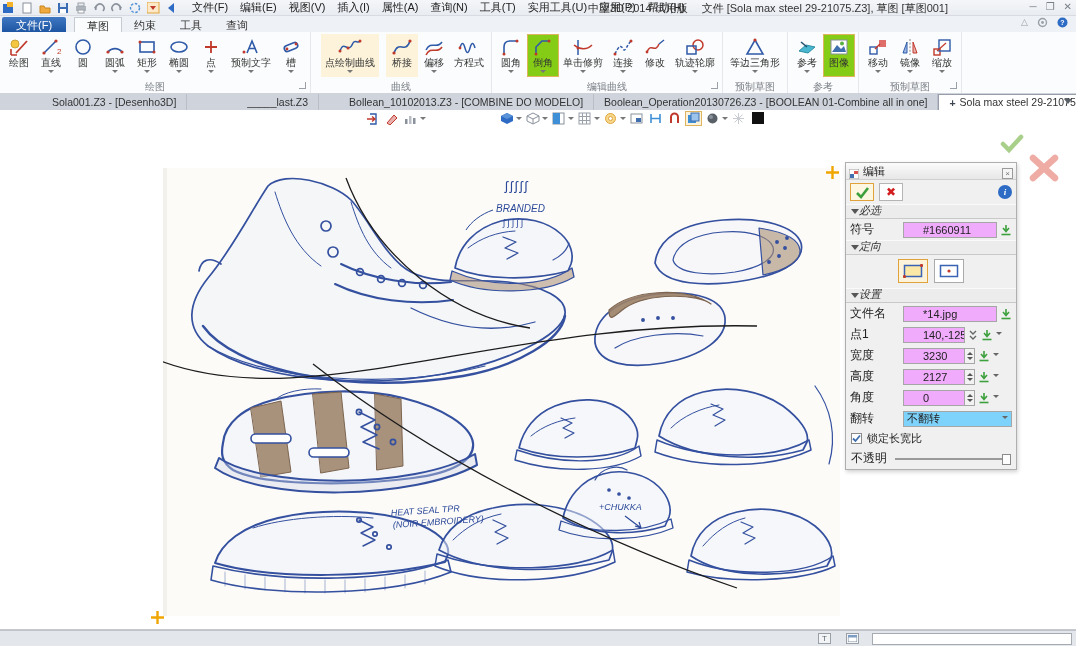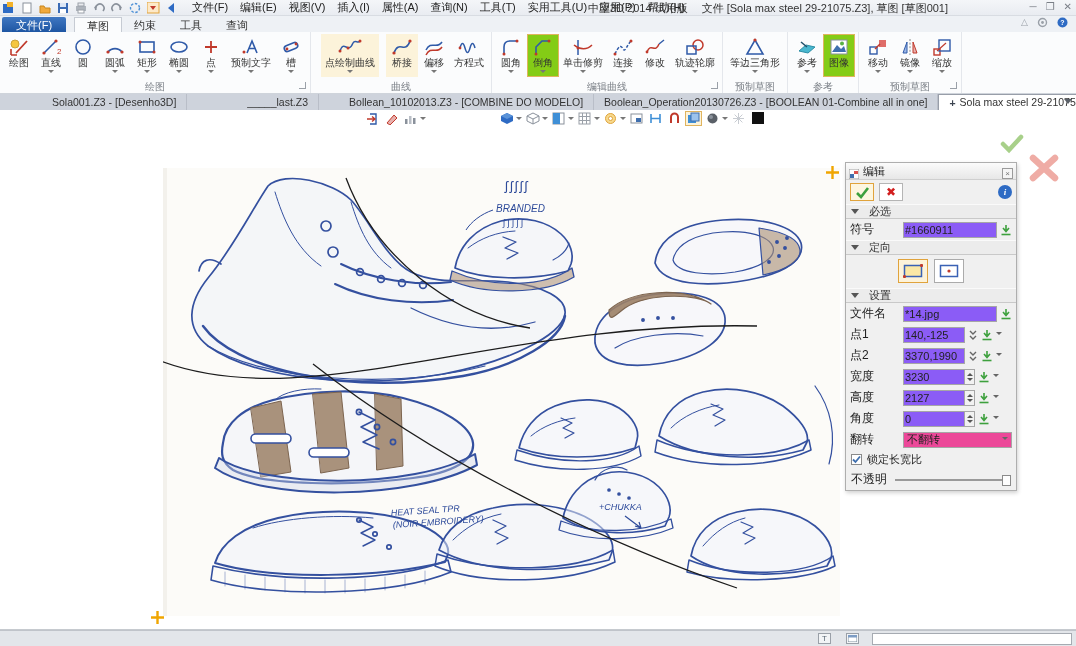--- a/index.html
+++ b/index.html
@@ -64,39 +64,39 @@
     background:linear-gradient(#fbfbfb,#e7e7e7); border-bottom:1px solid #cfcfcf; }
   .phead .ptitle { flex:1; font-size:11px; }
   .pclose { width:11px; height:11px; border:1px solid #9a9a9a; color:#777; font-size:8px;
     display:flex; align-items:center; justify-content:center; background:#f5f5f5; }
   .pbtnrow { height:24px; display:flex; align-items:center; gap:5px; padding:0 4px; }
   .pok { width:24px; height:18px; background:#fff; border:1px solid #e0a33c; display:flex; align-items:center; justify-content:center; background:#fdf6e0; }
   .pcancel { width:24px; height:18px; background:#fff; border:1px solid #b5b5b5; display:flex; align-items:center; justify-content:center; color:#d21e1e; font-weight:bold; font-size:12px; }
   .pinfo { margin-left:auto; width:14px; height:14px; border-radius:50%; background:#2e6bc4; color:#fff;
     font-size:9px; font-weight:bold; display:flex; align-items:center; justify-content:center; font-family:"Liberation Serif",serif; font-style:italic; }
   .psec { height:15px; background:#ececec; border-top:1px solid #fafafa; border-bottom:1px solid #c9c9c9;
-    display:flex; align-items:center; gap:10px; padding:0 5px; color:#333; }
+    display:flex; align-items:flex-end; gap:0; padding:0 5px; color:#333;font-style:italic; }
   .sectri { width:0; height:0; border:4px solid transparent; border-top:5px solid #555; margin-top:4px; }
   .prow { display:flex; align-items:center; gap:3px; padding:2px 4px; }
   .plabel { width:50px; font-size:12px; }
-  .pinput { height:16px; background:#8b5cf6; border:1px solid #a6a6a6; font-size:11px; padding:0 1px;
+  .pinput { height:16px; background:#f0abfc; border:1px solid #a6a6a6; font-size:11px; padding:0 19px;
     display:flex; align-items:center; flex:1; white-space:nowrap; overflow:hidden; }
   .pinput.narrow { flex:0 0 62px; }
   .spin { width:10px; height:16px; border:1px solid #a6a6a6; border-left:none; background:#f2f2f2;
     display:flex; flex-direction:column; align-items:center; justify-content:center; gap:2px; margin-left:-3px; }
   .spin i { width:0; height:0; border:3px solid transparent; }
   .spin .up { border-bottom:3px solid #555; }
   .spin .dn { border-top:3px solid #555; }
   .fcaret { width:0; height:0; border:3px solid transparent; border-top:3px solid #666; }
   .chkrow { display:flex; align-items:center; gap:5px; padding:2px 5px; }
   .chkbox { width:11px; height:11px; background:#fff; border:1px solid #8a8a8a; display:flex; align-items:center; justify-content:center; }
   .sliderrow { display:flex; align-items:center; gap:0; padding:2px 5px; }
   .strack { flex:1; height:0; border-top:2px solid #9a9a9a; position:relative; }
   .shandle { position:absolute; right:0; top:-6px; width:9px; height:11px; background:#fdfdfd; border:1px solid #8a8a8a; }
-  .pselect { flex:1; height:16px; background:#ec4899; border:1px solid #a6a6a6; display:flex; align-items:center; padding:0 3px; }
+  .pselect { flex:1; height:16px; background:#7dd3fc; border:1px solid #a6a6a6; display:flex; align-items:center; padding:0 3px; }
   .pselect .fcaret { margin-left:auto; }
   
   #cmdstrip { position:absolute; left:0; top:626px; width:1076px; height:4px; background:#fff; border-bottom:1px solid #c6cacf; }
   #statusbar { position:absolute; left:0; top:630px; width:1076px; height:16px; background:#e3e6ea; border-top:1px solid #c0c4ca; }
   .sic { position:absolute; top:2px; width:13px; height:11px; border:1px solid #9aa0a8; background:#f2f4f6;
     font-size:8px; color:#5a6774; display:flex; align-items:center; justify-content:center; }
   #statusinput { position:absolute; left:872px; top:2px; width:200px; height:12px; background:#fff; border:1px solid #a6abb2; }
   svg { display:block; }
   text { font-family:"Liberation Sans","DejaVu Sans",sans-serif; }
 </style>
@@ -851,32 +851,20 @@
       <svg width="10" height="12">
           <path d="M2 2 L5 5 L8 2 M2 7 L5 10 L8 7" fill="none" stroke="#666" stroke-width="1.4"></path>
         </svg>
       <svg width="12" height="12">
           <path d="M6 1 V6 M3 4 L6 7.5 L9 4" fill="none" stroke="#3da03d" stroke-width="1.6"></path>
           <path d="M1.5 10.5 H10.5" stroke="#3da03d" stroke-width="1.6"></path>
         </svg>
       <span class="fcaret"></span>
     </div>
     <div class="prow">
-      <span class="plabel">点2</span>
-      <span class="pinput narrow">3370,1990</span>
-      <svg width="10" height="12">
-          <path d="M2 2 L5 5 L8 2 M2 7 L5 10 L8 7" fill="none" stroke="#666" stroke-width="1.4"></path>
-        </svg>
-      <svg width="12" height="12">
-          <path d="M6 1 V6 M3 4 L6 7.5 L9 4" fill="none" stroke="#3da03d" stroke-width="1.6"></path>
-          <path d="M1.5 10.5 H10.5" stroke="#3da03d" stroke-width="1.6"></path>
-        </svg>
-      <span class="fcaret"></span>
-    </div>
-    <div class="prow">
       <span class="plabel">宽度</span>
       <span class="pinput narrow">3230</span>
       <span class="spin">
           <i class="up"></i>
           <i class="dn"></i>
         </span>
       <svg width="12" height="12">
           <path d="M6 1 V6 M3 4 L6 7.5 L9 4" fill="none" stroke="#3da03d" stroke-width="1.6"></path>
           <path d="M1.5 10.5 H10.5" stroke="#3da03d" stroke-width="1.6"></path>
         </svg>

